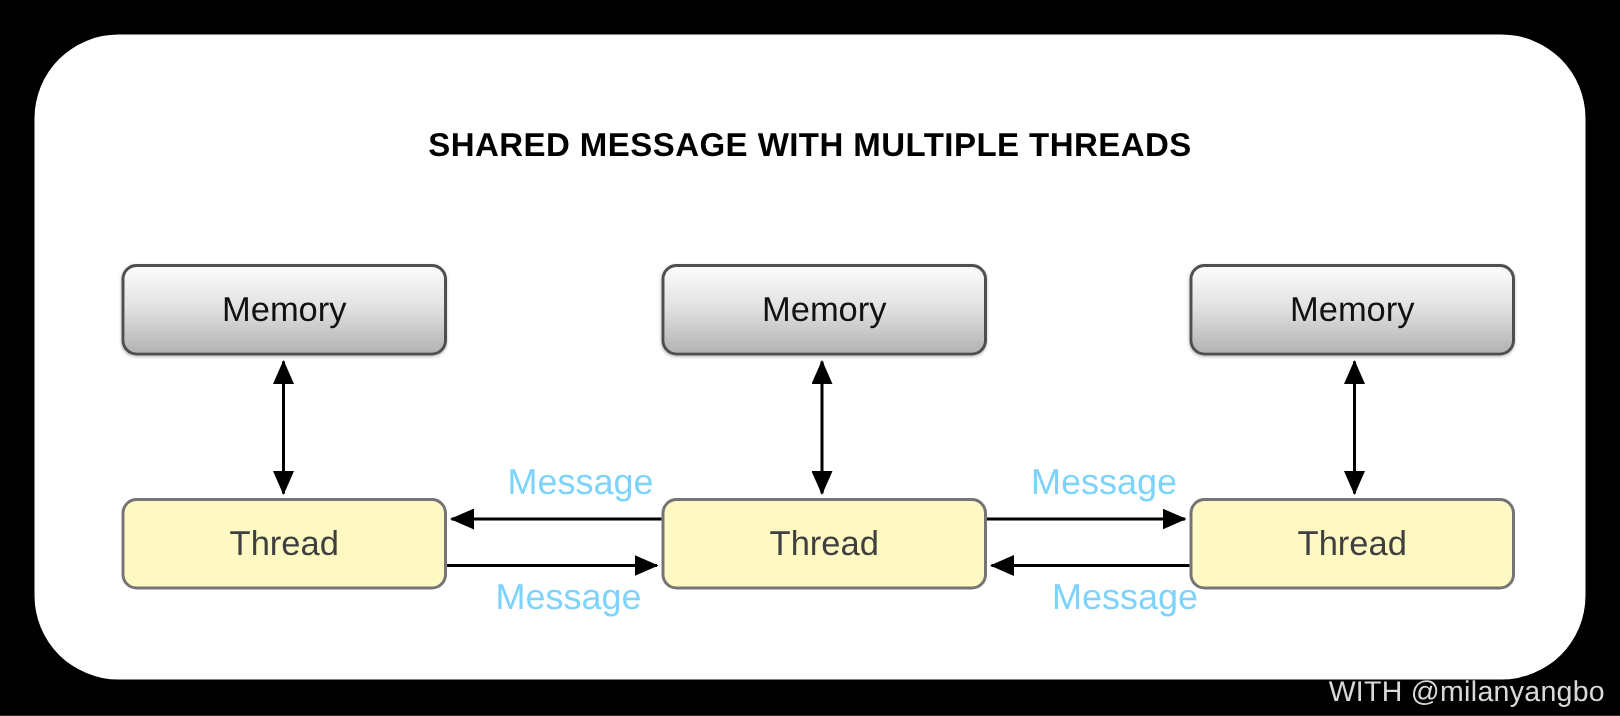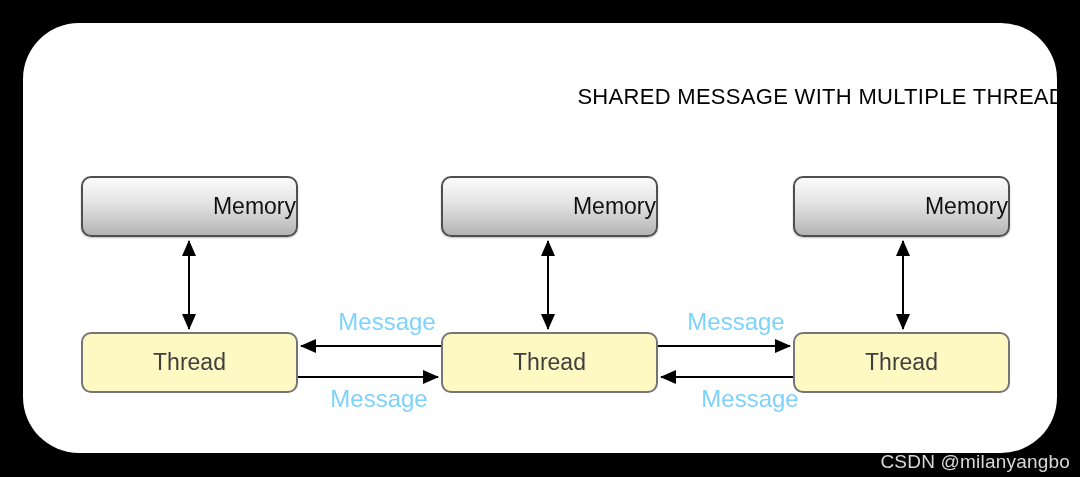--- a/index.html
+++ b/index.html
@@ -5,33 +5,32 @@
   html,body{margin:0;padding:0;background:#000;}
   .stage{
     position:relative;width:1080px;height:477px;background:#000;overflow:hidden;
     font-family:"Liberation Sans","DejaVu Sans",sans-serif;
   }
   .panel{
     position:absolute;left:23px;top:23px;width:1034px;height:430px;
     background:#ffffff;border-radius:56px;
   }
   .title{
-    position:absolute;top:84px;left:0;width:100%;text-align:right;
-    font-size:22px;font-weight:normal;color:#000;letter-spacing:.3px;
+    position:absolute;top:84px;left:0;width:100%;text-align:center;
+    font-size:22px;font-weight:bold;color:#000;letter-spacing:.3px;
   }
   .box{
     position:absolute;width:217px;height:61px;box-sizing:border-box;
     display:flex;align-items:center;justify-content:center;
     border-radius:10px;font-size:23px;
   }
   .memory{
     background:linear-gradient(180deg,#fbfbfb 0%,#e3e3e3 45%,#b3b3b3 100%);
     border:2px solid #4f4f4f;color:#111;
     box-shadow:0 1px 2px rgba(0,0,0,.25);
-    justify-content:flex-end;
   }
   .thread{
     background:#fef9c3;border:2px solid #757575;color:#3f3f3f;
   }
   #m1{left:81px;top:176px}  #m2{left:441px;top:176px}  #m3{left:793px;top:176px}
   #t1{left:81px;top:332px}  #t2{left:441px;top:332px}  #t3{left:793px;top:332px}
   .arrows{position:absolute;left:0;top:0;width:1080px;height:477px;pointer-events:none;}
   .msg{
     position:absolute;transform:translateX(-50%);
     font-size:24px;color:#7dd3fc;white-space:nowrap;margin-left:12px;
@@ -91,14 +90,14 @@
     <line x1="658" y1="346" x2="790" y2="346" stroke="#000" stroke-width="2" marker-end="url(#ah)"></line>
 
     <line x1="793" y1="377" x2="661" y2="377" stroke="#000" stroke-width="2" marker-end="url(#ah)"></line>
   </svg>
 
   <div class="msg" id="msg1">Message</div>
   <div class="msg" id="msg2">Message</div>
   <div class="msg" id="msg3">Message</div>
   <div class="msg" id="msg4">Message</div>
 
-  <div class="watermark">CSDN @milanyangbo</div>
+  <div class="watermark">WITH @milanyangbo</div>
 </div>
 
 </body></html>

